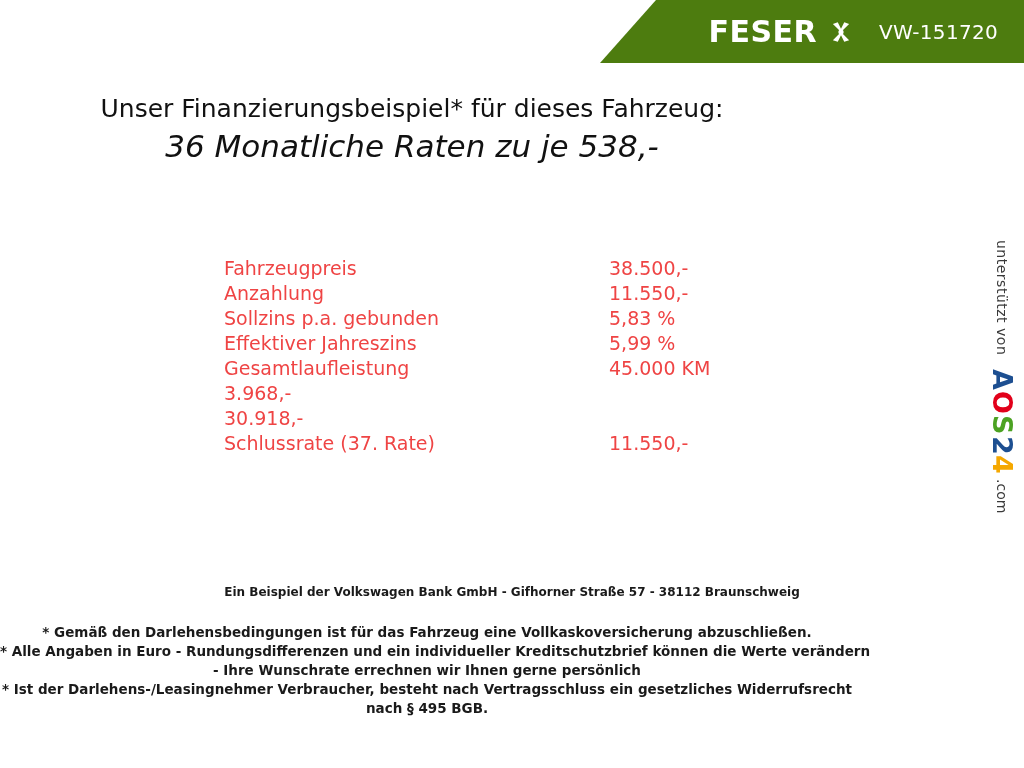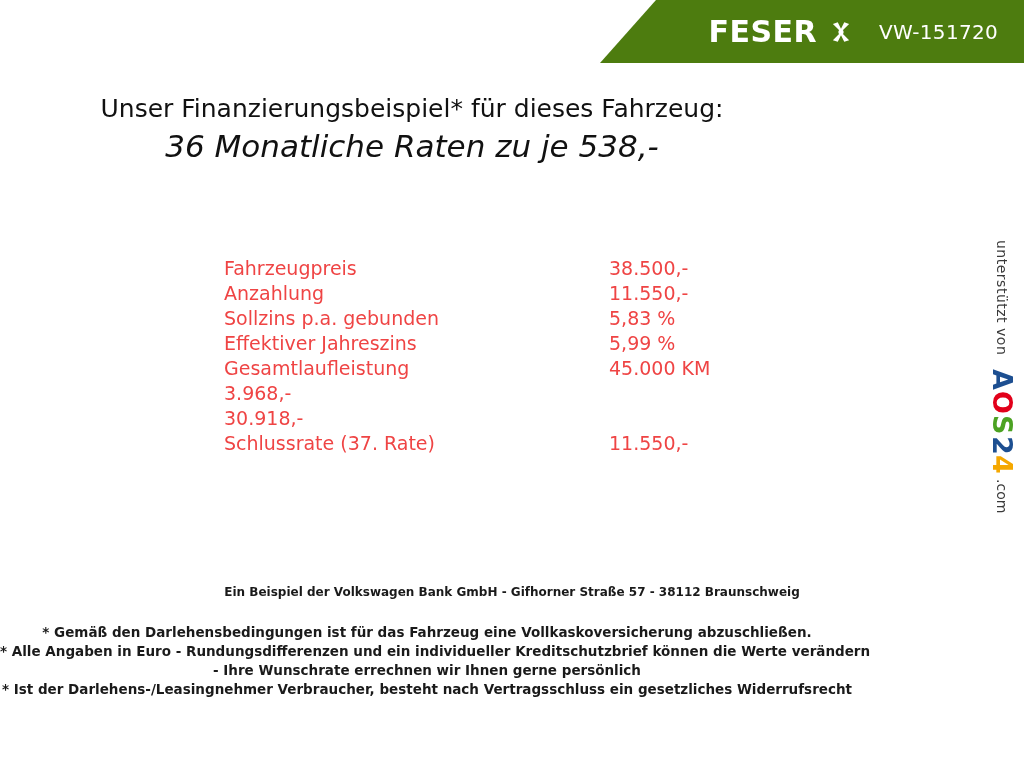--- a/index.html
+++ b/index.html
@@ -227,20 +227,21 @@
   </div>
 </div>
 
 <div class="bank-note">Ein Beispiel der Volkswagen Bank GmbH - Gifhorner Straße 57 - 38112 Braunschweig</div>
 
 <div class="legal-block">
   <div class="legal-line">* Gemäß den Darlehensbedingungen ist für das Fahrzeug eine Vollkaskoversicherung abzuschließen.</div>
   <div class="legal-line">* Alle Angaben in Euro - Rundungsdifferenzen und ein individueller Kreditschutzbrief können die Werte verändern</div>
   <div class="legal-line">- Ihre Wunschrate errechnen wir Ihnen gerne persönlich</div>
   <div class="legal-line">* Ist der Darlehens-/Leasingnehmer Verbraucher, besteht nach Vertragsschluss ein gesetzliches Widerrufsrecht</div>
+  <div class="legal-line">nach § 495 BGB.</div>
 </div>
 
 <div class="sidebar">
   <div class="vertical-text">unterstützt von</div>
   <div class="aos-logo">
     <span class="aos-a">A</span>
     <span class="aos-o">O</span>
     <span class="aos-s">S</span>
     <span class="aos-2">2</span>
     <span class="aos-4">4</span>

